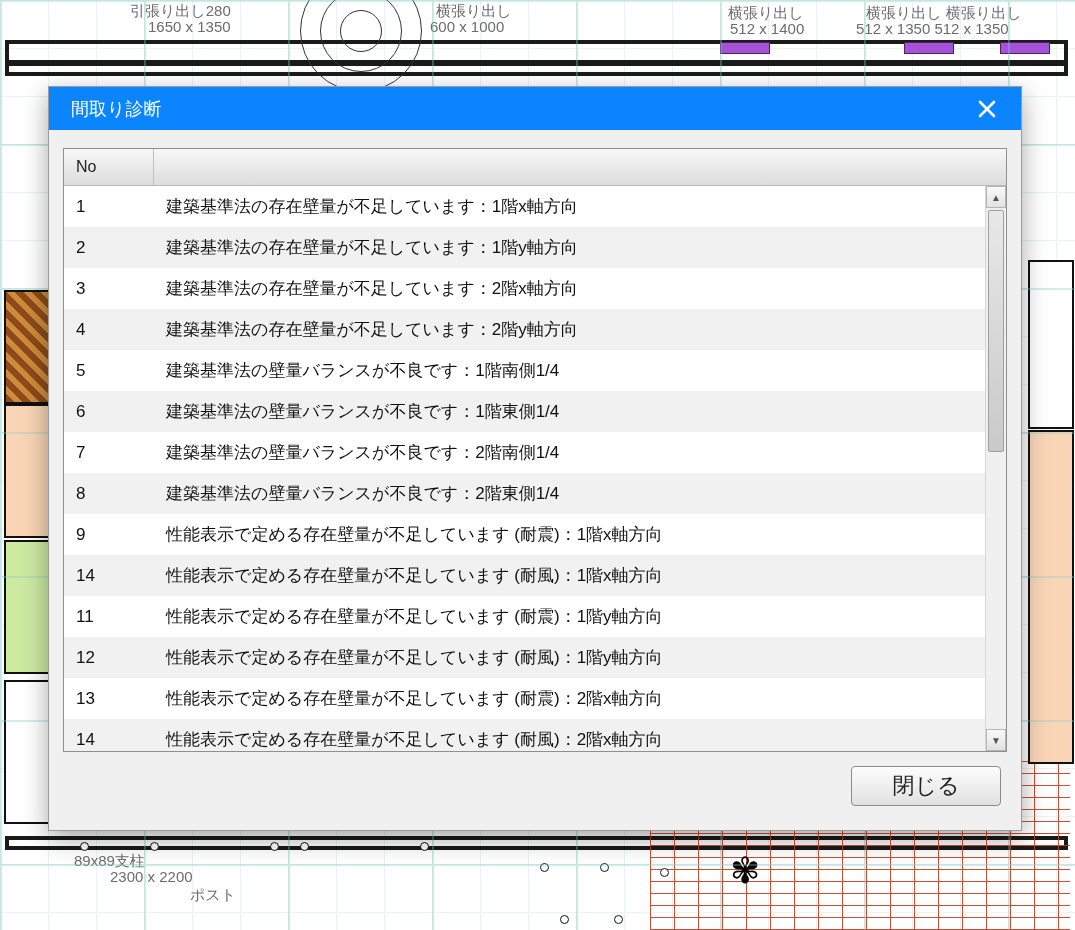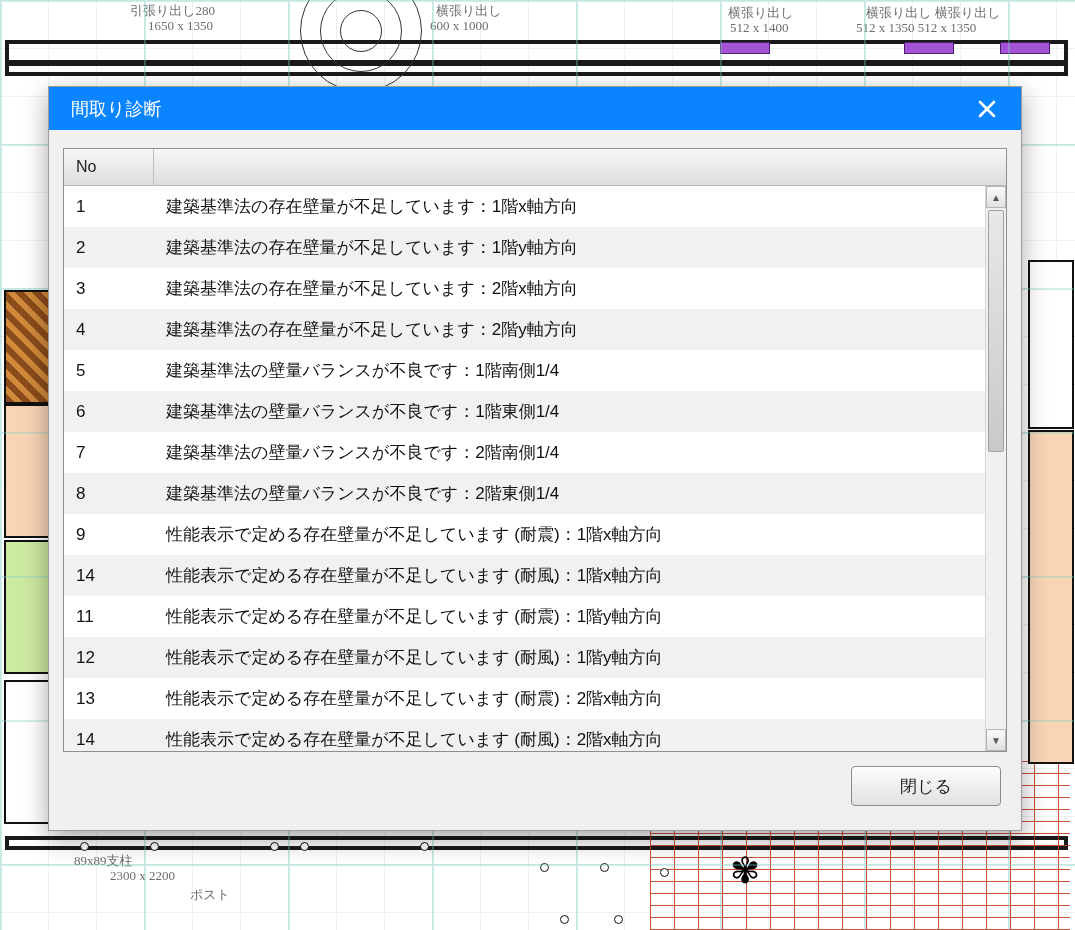--- a/index.html
+++ b/index.html
@@ -101,22 +101,22 @@
     position: absolute;
   }
 
   .plant {
     color: #000;
     font-size: 36px;
     position: absolute;
   }
 
   .dim-text {
-    font-family: Liberation Serif, serif;
-    font-size: 13px;
+    font-family: Liberation Sans, sans-serif;
+    font-size: 15px;
     color: #6c6c6c;
     position: absolute;
     white-space: nowrap;
   }
 
   .purple-tag {
     position: absolute;
     width: 48px;
     height: 10px;
     background: #a452d6;
@@ -254,21 +254,21 @@
     display: flex;
     justify-content: flex-end;
     padding: 14px 6px 14px 6px;
   }
   .btn {
     min-width: 150px;
     height: 40px;
     background: linear-gradient(#fdfdfd, #e1e1e1);
     border: 1px solid #8c8c8c;
     border-radius: 4px;
-    font-size: 17px;
+    font-size: 22px;
     color: #222;
     display: flex;
     align-items: center;
     justify-content: center;
     cursor: pointer;
     font-family: inherit;
   }
 
 </style>
 </head>

